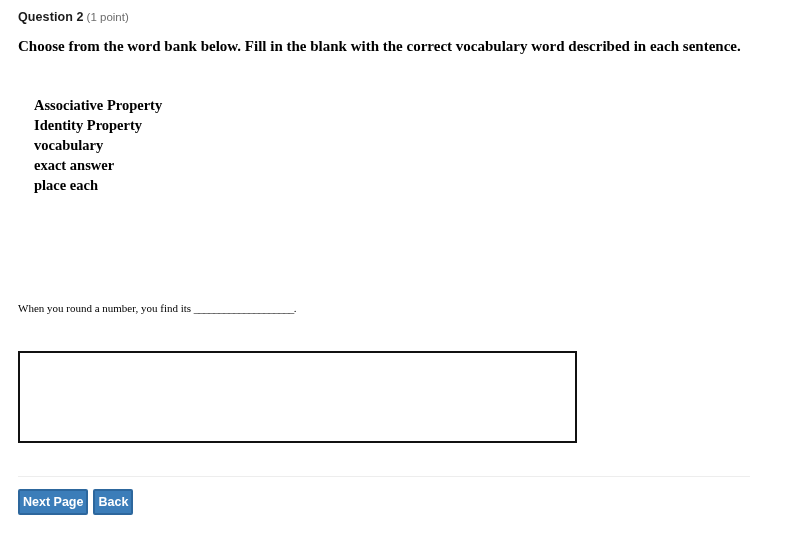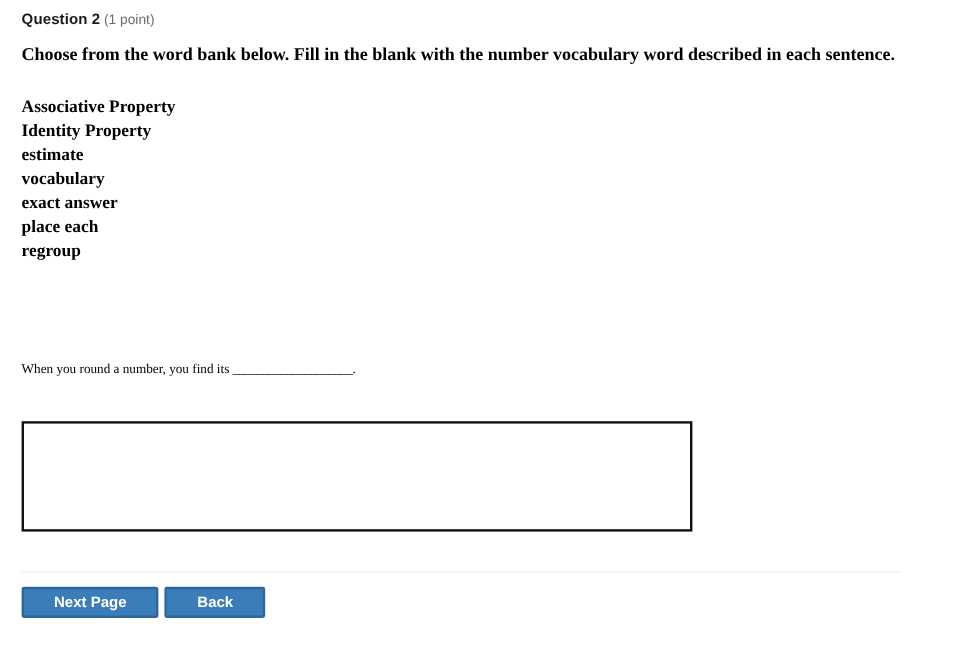--- a/index.html
+++ b/index.html
@@ -58,21 +58,21 @@
     color: #000000;
     white-space: nowrap;
     line-height: 18px;
   }
 
   
   .word-bank {
     position: absolute;
     left: 18px;
     top: 79px;
-    margin: 0;
+    margin: 16px;
     padding: 0;
     list-style: none;
   }
   .word-bank li {
     font-family: "Liberation Serif", serif;
     font-size: 14.5px;
     font-weight: bold;
     color: #000000;
     line-height: 20px;
     white-space: nowrap;
@@ -137,46 +137,44 @@
   .nav-button {
     font-family: "Liberation Sans", sans-serif;
     font-size: 12.5px;
     font-weight: bold;
     color: #ffffff;
     background: #3b7db9;
     border: 2px solid #2d679d;
     border-radius: 2px;
     height: 26px;
     box-sizing: border-box;
-    padding: 0 25px;
+    padding: 0 3px;
     cursor: pointer;
     line-height: 22px;
     white-space: nowrap;
     text-align: center;
   }
 </style>
 </head>
 <body>
 
 <div class="page">
 
   <div class="question-header">
     <span class="q-label">Question 2</span><span class="q-points">(1 point)</span>
   </div>
 
-  <div class="instruction">Choose from the word bank below. Fill in the blank with the number vocabulary word described in each sentence.</div>
+  <div class="instruction">Choose from the word bank below. Fill in the blank with the correct vocabulary word described in each sentence.</div>
 
   <ul class="word-bank">
     <li>Associative Property</li>
     <li>Identity Property</li>
-    <li>estimate</li>
     <li>vocabulary</li>
     <li>exact answer</li>
     <li>place each</li>
-    <li>regroup</li>
   </ul>
 
   <div class="sentence">
     <span>When you round a number, you find its </span><span class="blank">____________________</span><span>.</span>
   </div>
 
   <textarea class="answer-box" autofocus="" placeholder="" style=""></textarea>
 
   <hr class="divider">
 

